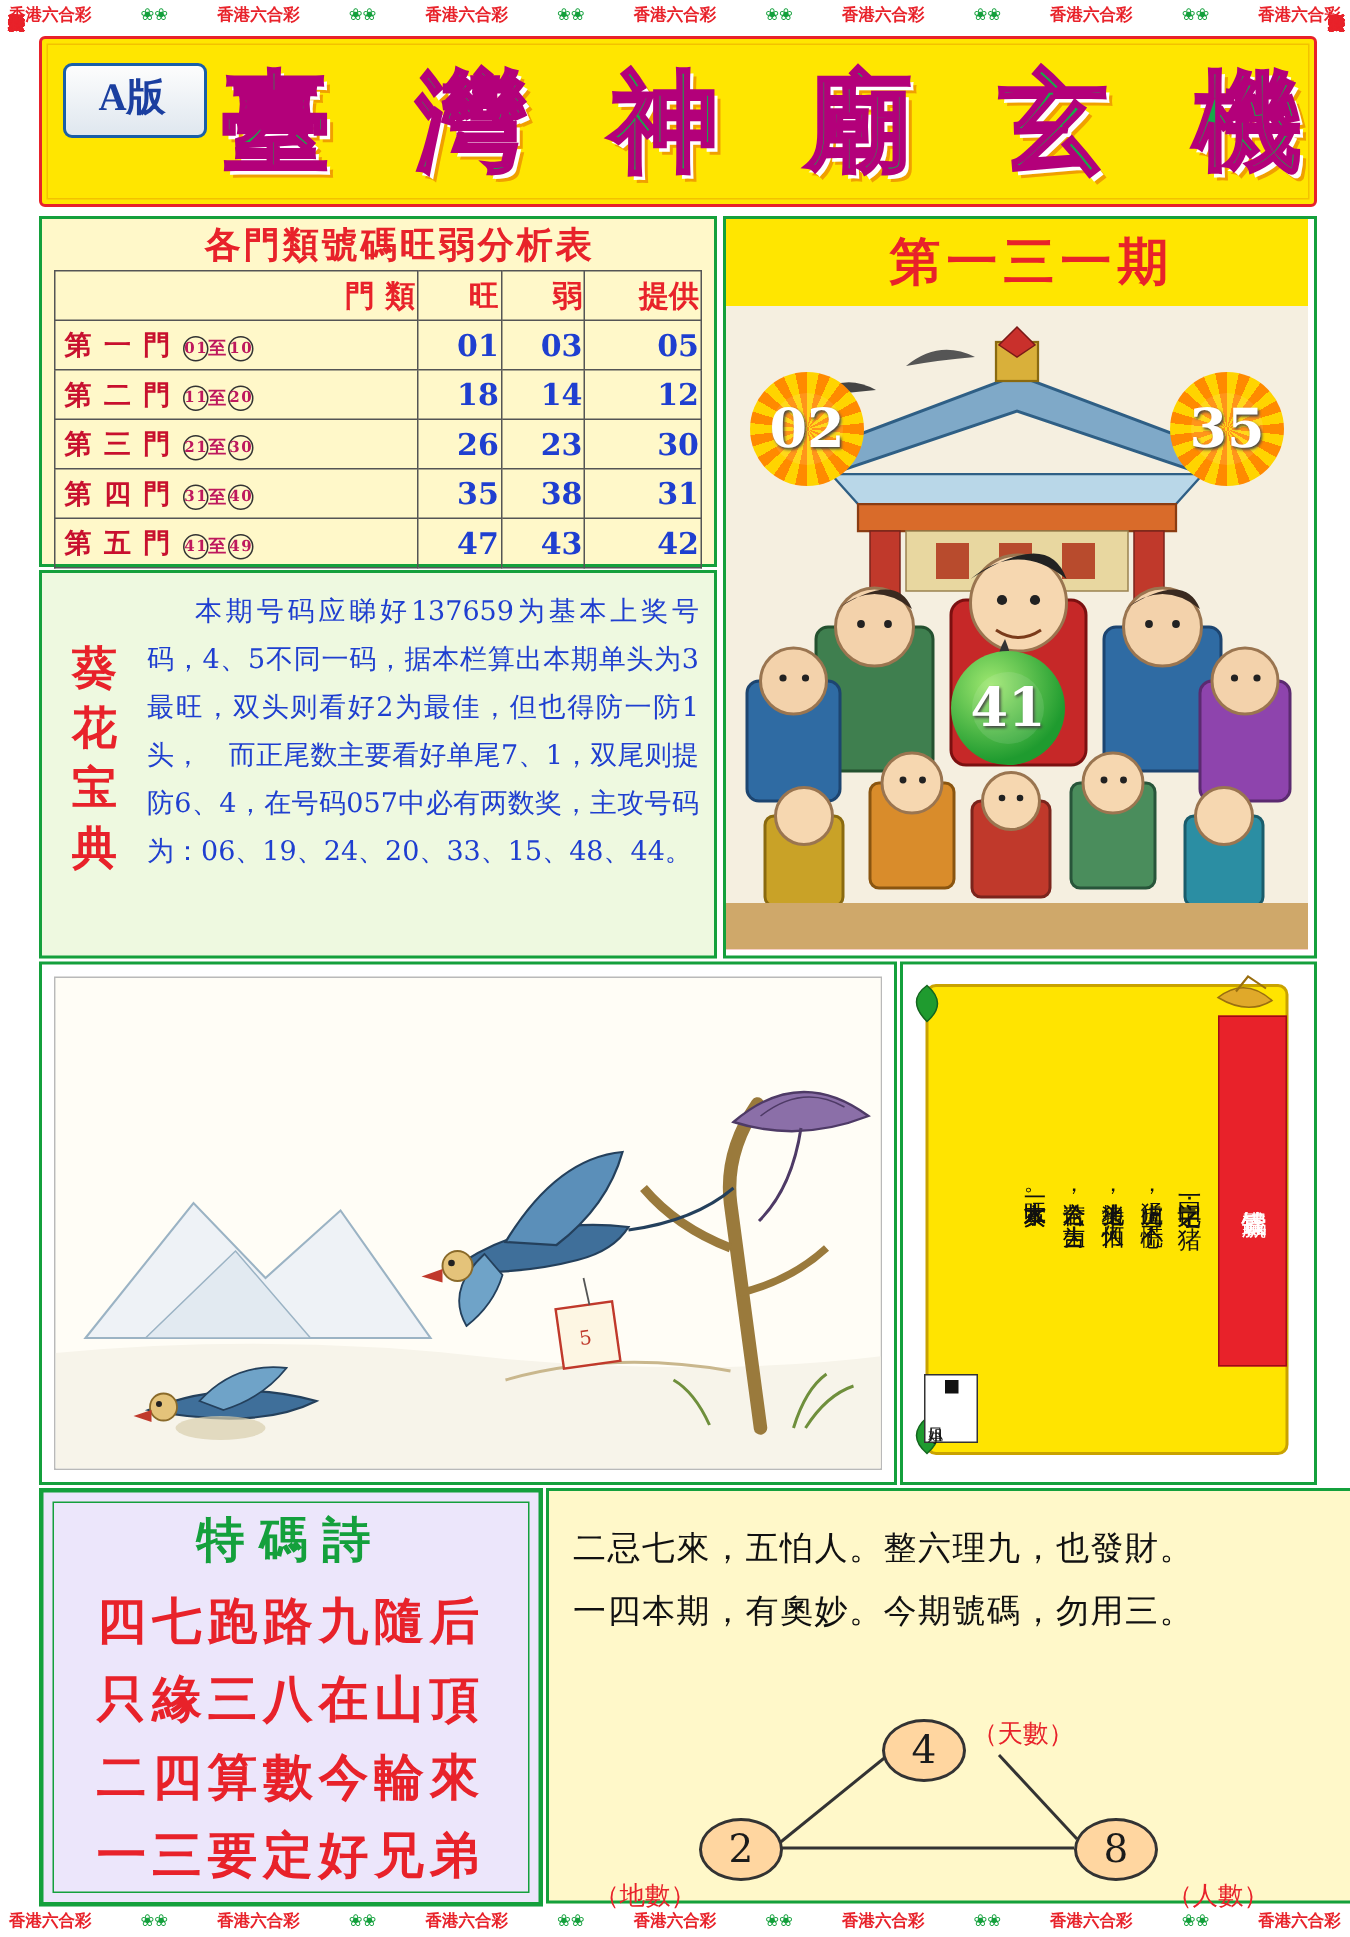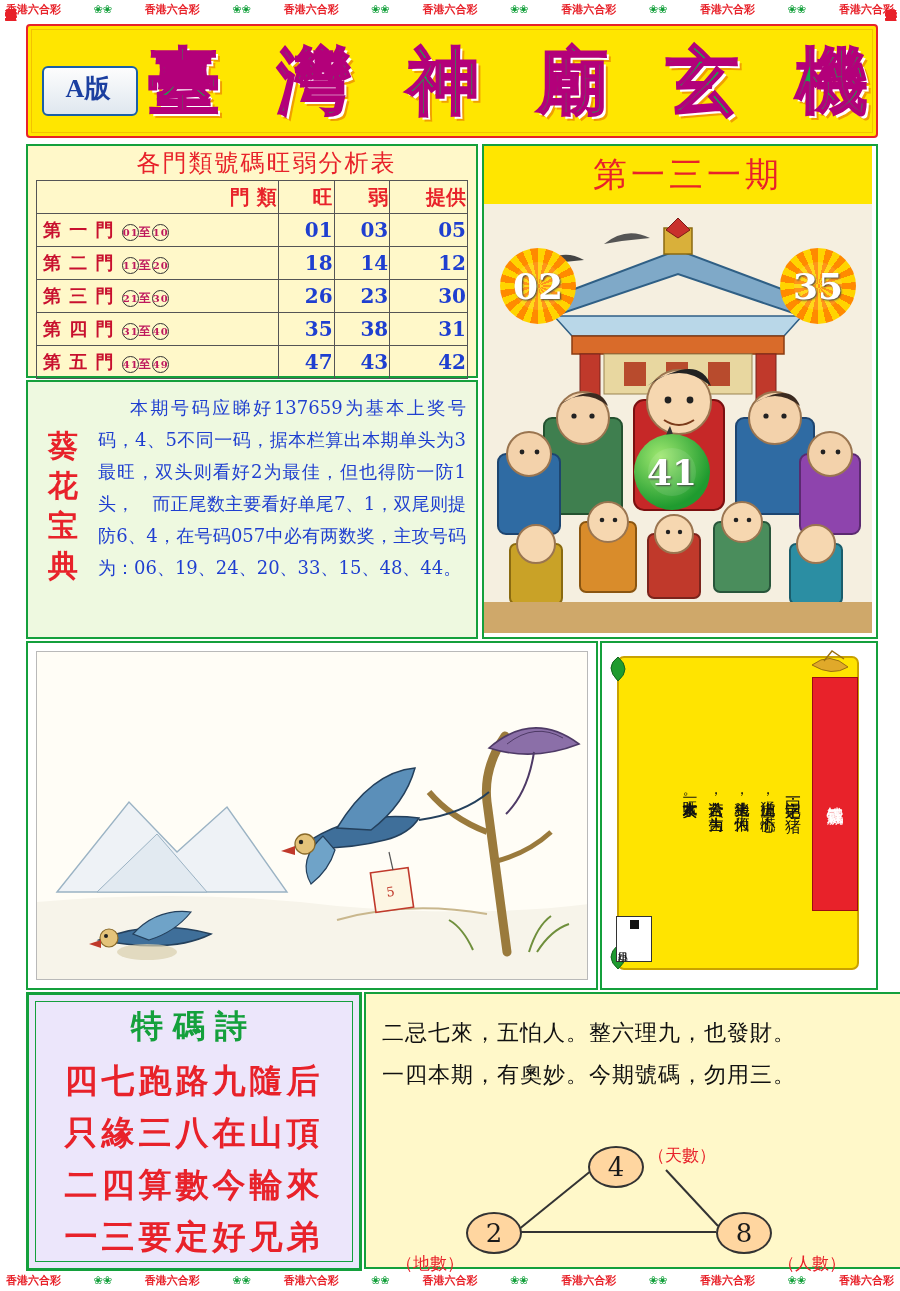--- a/index.html
+++ b/index.html
@@ -20,39 +20,39 @@
   .bt-inner{display:flex;justify-content:space-between;padding:0 6px;}
   .bt-inner span{color:#e8222a;}
   .bt-inner .dots{color:#14a03c;}
 
   .frame{position:absolute;top:20px;left:20px;width:860px;height:1251px;background:#fff;}
 
   
   .title-band{position:absolute;top:4px;left:6px;width:848px;height:110px;
      background:#ffe600;border:2px solid #e8222a;border-radius:4px;overflow:hidden;}
   .title-band .band-inner{position:absolute;inset:3px;border:1px solid #f3c200;}
-  .a-badge{position:absolute;left:14px;top:40px;width:92px;height:46px;padding-left:13px;}
+  .a-badge{position:absolute;left:14px;top:16px;width:92px;height:46px;padding-left:13px;}
   .a-badge .mt{position:absolute;left:0;top:0;width:92px;height:46px;
      background:linear-gradient(#fdfdfd,#dfe7ef);border:2px solid #1a5fa8;border-radius:6px;}
   .a-badge .lbl{position:absolute;left:0;top:0;width:92px;height:46px;line-height:46px;text-align:center;
      font-size:26px;font-weight:bold;color:#1b3fa0;font-family:"Liberation Serif",serif;}
   .main-title{position:absolute;left:120px;top:8px;width:720px;height:96px;
      display:flex;align-items:center;justify-content:space-between;}
   .main-title span{
      font-family:"DejaVu Serif","Liberation Serif",serif;
      font-size:72px;font-weight:bold;
      color:#17a94a;
      -webkit-text-stroke:2px #b3007a;
      text-shadow:3px 3px 0 #ffffff, 5px 5px 0 #f0a000;
   }
 
   
   .table-box{position:absolute;left:6px;top:124px;width:448px;height:230px;
      background:#fff8c9;border:2px solid #14a03c;}
-  .table-title{height:34px;line-height:34px;text-align:center;font-size:24px;font-weight:normal;
+  .table-title{height:34px;line-height:34px;text-align:center;font-size:24px;font-weight:bold;
      color:#e8222a;font-family:"DejaVu Serif","Liberation Serif",serif;letter-spacing:2px;margin-left:29px;}
   table.an{width:432px;margin:0 auto;border-collapse:collapse;font-family:"DejaVu Serif","Liberation Serif",serif;}
   table.an th,table.an td{border:1px solid #555;height:30px;text-align:right;font-size:19px;}
   table.an th{color:#e8222a;font-weight:bold;font-size:20px;}
   table.an td.lbl{color:#c8102e;font-weight:bold;font-size:18px;text-align:left;padding-left:6px;letter-spacing:1px;}
   table.an td.num{color:#1f3fd0;font-weight:bold;font-size:20px;}
   .rng{display:inline-block;font-size:12px;color:#be185d;}
   .circ{display:inline-block;width:15px;height:15px;line-height:15px;border:1px solid #333;border-radius:50%;
      font-size:10px;text-align:center;vertical-align:middle;}
 
@@ -64,21 +64,21 @@
   .sun-label span{font-family:"DejaVu Serif","Liberation Serif",serif;font-size:30px;font-weight:bold;
      color:#e8222a;line-height:40px;}
   .sun-body{position:absolute;left:70px;top:10px;width:368px;height:235px;
      font-family:"DejaVu Serif","Liberation Serif",serif;font-size:18px;line-height:32px;color:#1f3fd0;
      text-align:justify;text-indent:32px;}
 
   
   .temple{position:absolute;left:462px;top:124px;width:392px;height:491px;border:2px solid #14a03c;overflow:hidden;background:#fff;}
   .issue-band{position:absolute;left:0;top:0;width:388px;height:58px;background:#ffe600;border-bottom:2px solid #e8222a;}
   .issue-band .txt{position:absolute;inset:0;display:flex;align-items:center;justify-content:center;
-     font-family:"DejaVu Serif","Liberation Serif",serif;font-size:34px;font-weight:normal;color:#e8222a;letter-spacing:4px;padding-left:20px;}
+     font-family:"DejaVu Serif","Liberation Serif",serif;font-size:34px;font-weight:bold;color:#e8222a;letter-spacing:4px;padding-left:20px;}
   .temple-art{position:absolute;left:0;top:58px;width:388px;height:429px;background:#fca5a5;overflow:hidden;}
   .ball{position:absolute;width:76px;height:76px;border-radius:50%;
      display:flex;align-items:center;justify-content:center;
      font-family:"DejaVu Serif","Liberation Serif",serif;font-size:36px;font-weight:bold;color:#ffffff;
      text-shadow:1px 1px 2px #444;}
   .ball.sun{background:
      conic-gradient(#ffd400 0 12deg,#ff8a00 12deg 24deg,#ffd400 24deg 36deg,#ff8a00 36deg 48deg,
      #ffd400 48deg 60deg,#ff8a00 60deg 72deg,#ffd400 72deg 84deg,#ff8a00 84deg 96deg,
      #ffd400 96deg 108deg,#ff8a00 108deg 120deg,#ffd400 120deg 132deg,#ff8a00 132deg 144deg,
      #ffd400 144deg 156deg,#ff8a00 156deg 168deg,#ffd400 168deg 180deg,#ff8a00 180deg 192deg,

